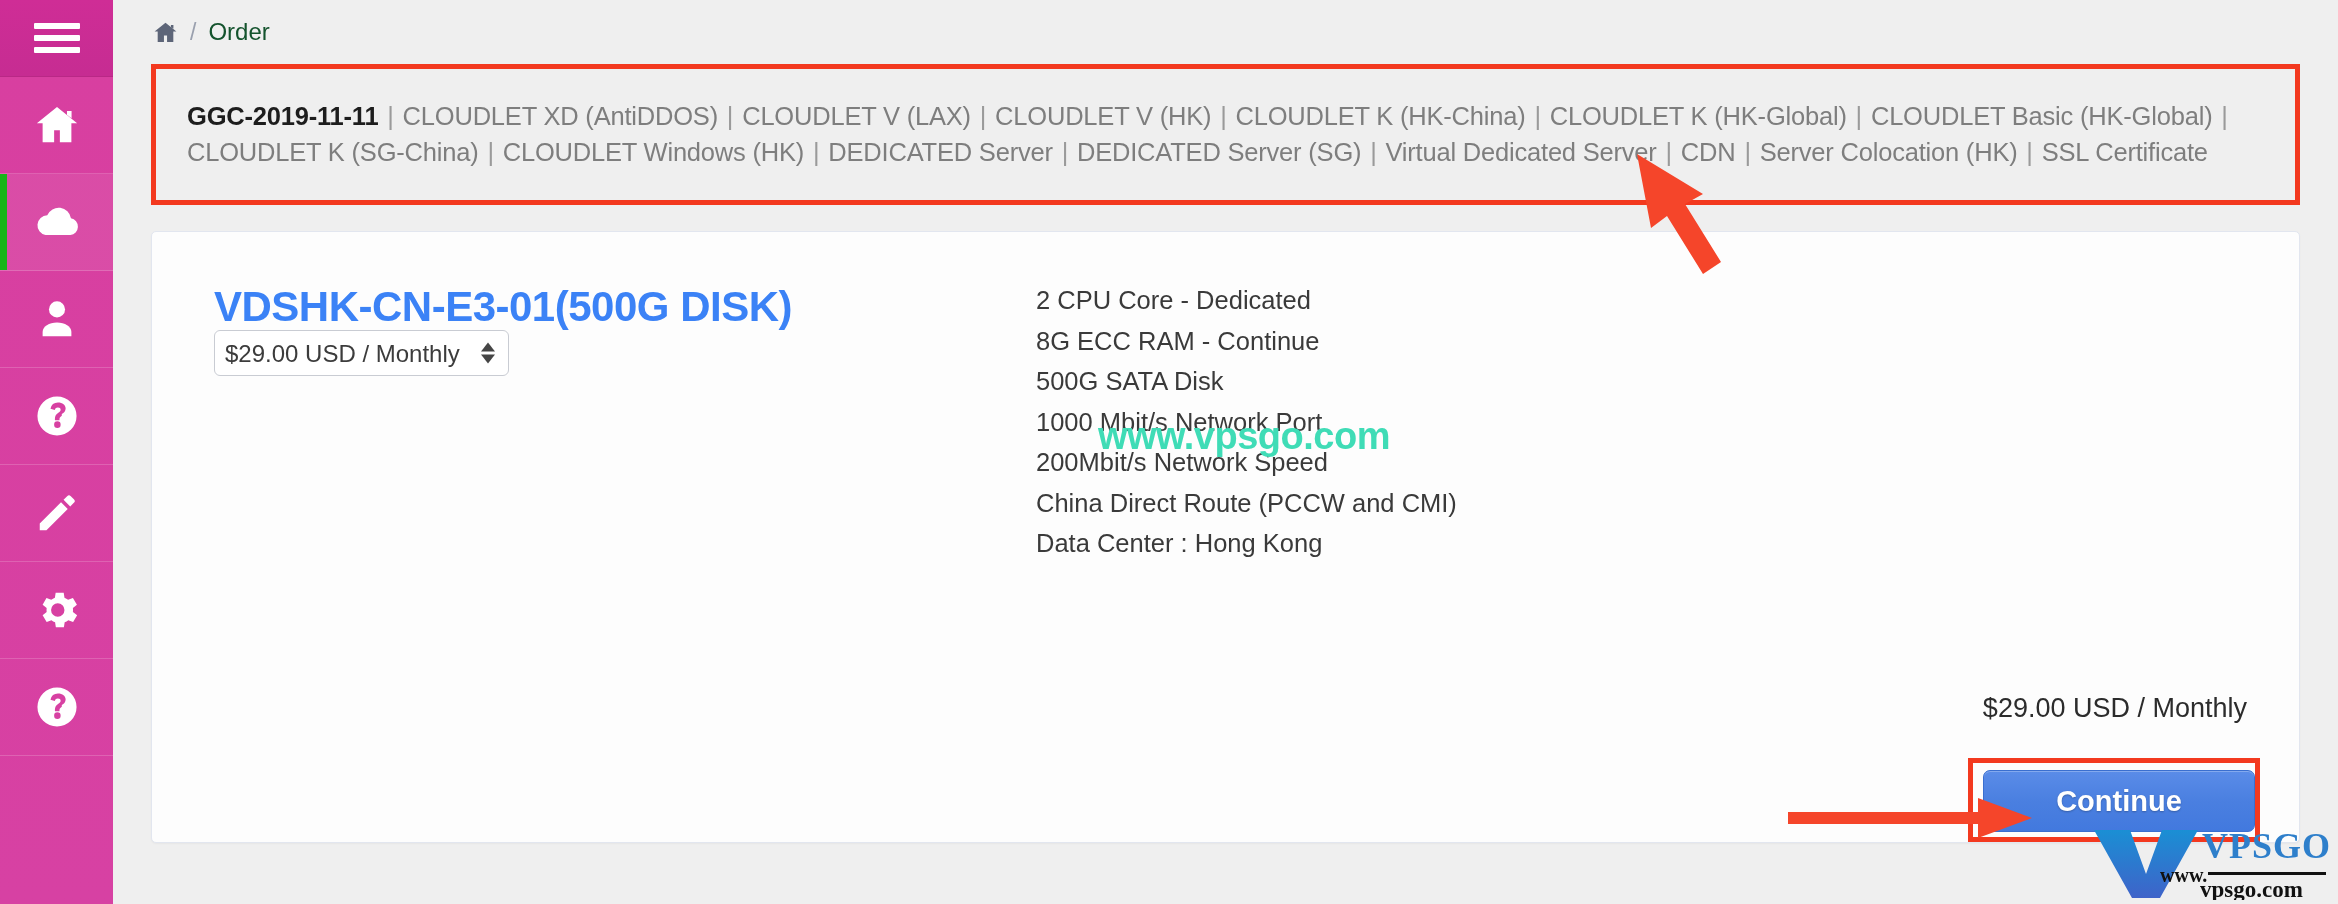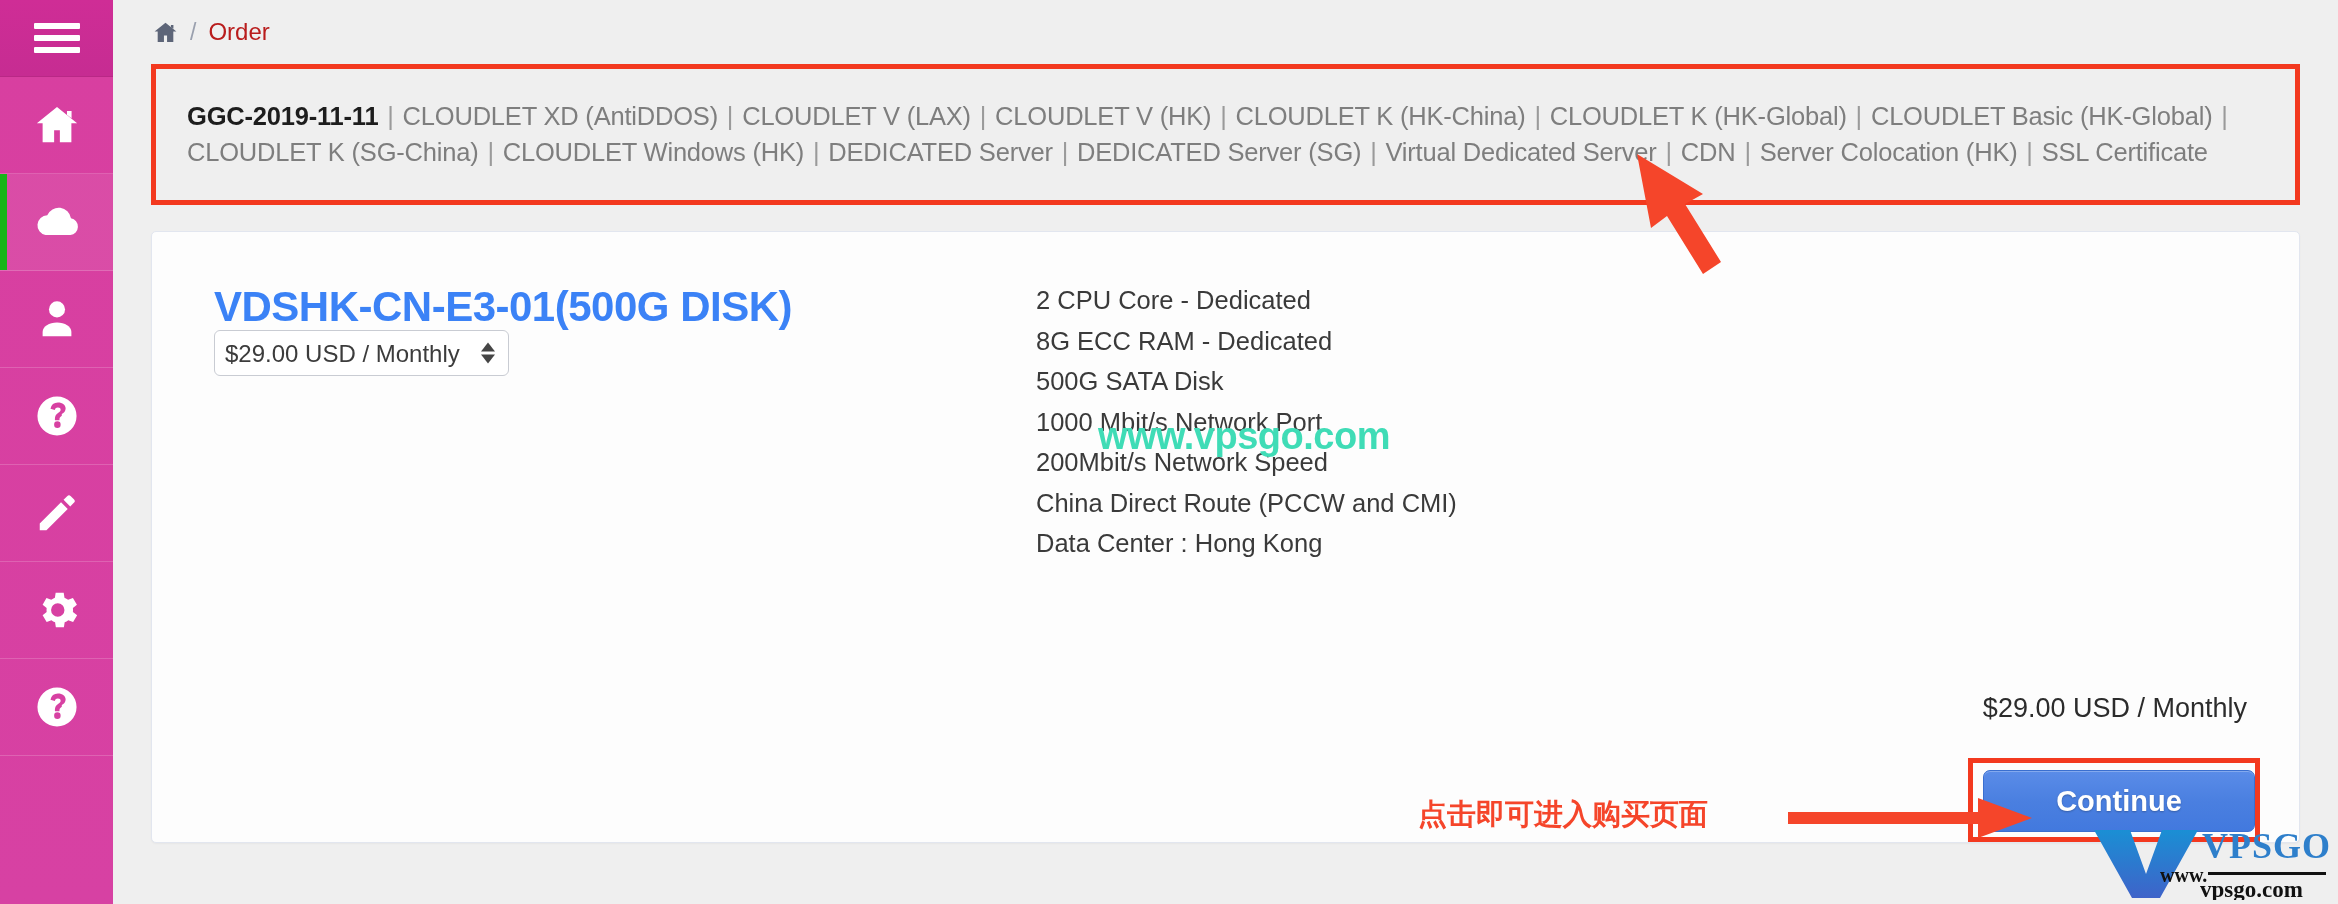--- a/index.html
+++ b/index.html
@@ -78,21 +78,21 @@
     display: flex;
     align-items: center;
     gap: 12px;
     padding: 18px 0 0 40px;
     color: #6a7287;
     font-size: 24px;
   }
   .breadcrumb .home-ic { width: 25px; height: 25px; display:block; }
   .breadcrumb .home-ic svg { width:100%; height:100%; fill:#5d6578; display:block; }
   .breadcrumb .sep { color: #9aa0ae; font-size: 23px; }
-  .breadcrumb .crumb-text { color:#b91c1c; font-size:24px; }
+  .breadcrumb .crumb-text { color:#14532d; font-size:24px; }
 
   
   .plist-wrap {
     margin: 18px 38px 0 38px;
     position: relative;
   }
   .plist-box {
     border: 5px solid #f3391f;
     background: #efefef;
     padding: 17px;
@@ -347,39 +347,38 @@
             <select class="billing-select" id="billing-select"><option value="$29.00 USD / Monthly">$29.00 USD / Monthly</option></select>
             <span class="arrows">
                 <i class="up"></i>
                 <i class="dn"></i>
               </span>
           </div>
         </div>
         <div class="col-right">
           <ul class="specs" id="specs">
               <li>2 CPU Core - Dedicated</li>
-              <li>8G ECC RAM - Dedicated</li>
+              <li>8G ECC RAM - Continue</li>
               <li>500G SATA Disk</li>
               <li>1000 Mbit/s Network Port</li>
               <li>200Mbit/s  Network Speed</li>
               <li>China Direct Route (PCCW and CMI)</li>
               <li>Data Center : Hong Kong</li>
             </ul>
         </div>
       </div>
 
       <div class="price-line">$29.00 USD / Monthly</div>
 
       <div class="continue-wrap">
         <button class="continue-btn">Continue</button>
       </div>
       <div class="btn-highlight"></div>
     </div>
 
-    <div class="anno" id="anno-bottom">点击即可进入购买页面</div>
 
     <svg class="arrow-svg" id="arrow-top" width="180" height="130" viewBox="0 0 180 130">
       <g fill="#f5452a">
         <path d="M4 4 L70 44 L52 54 L88 112 L70 124 L34 66 L18 78 Z"></path>
       </g>
     </svg>
 
     <svg class="arrow-svg" id="arrow-bottom" width="260" height="60" viewBox="0 0 260 60">
       <g fill="#f5452a">
         <rect x="0" y="22" width="198" height="12"></rect>

